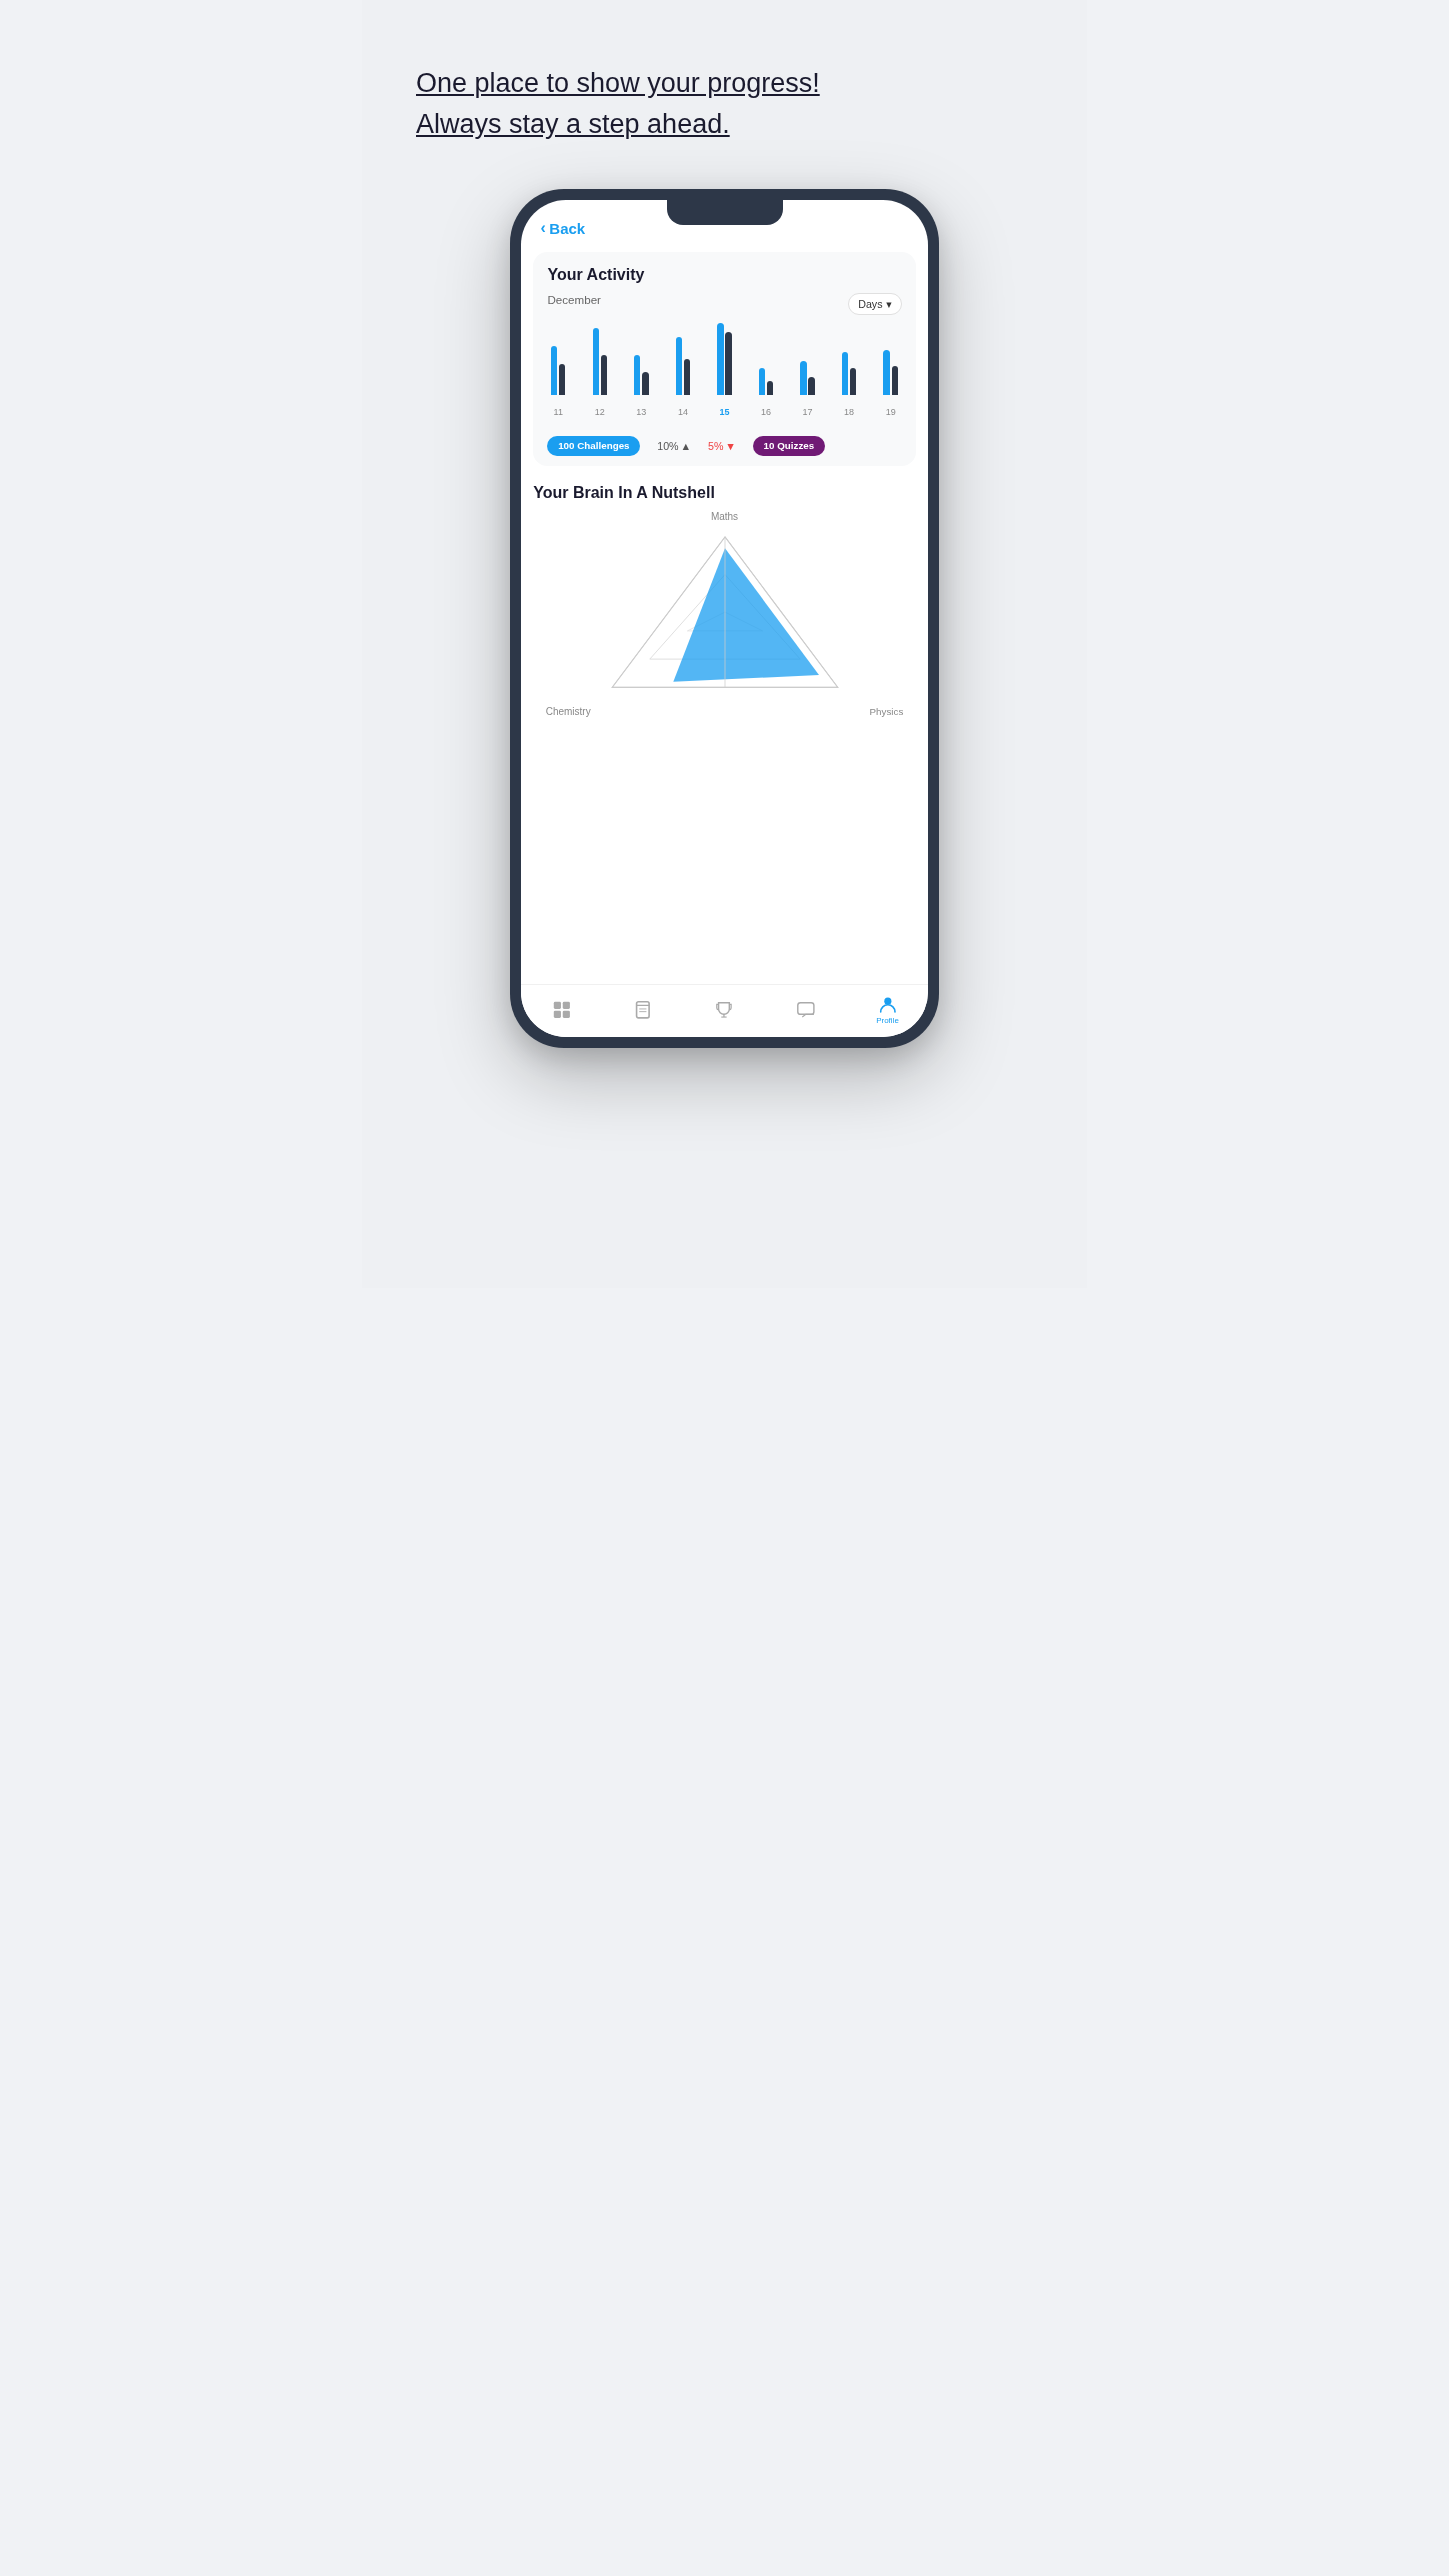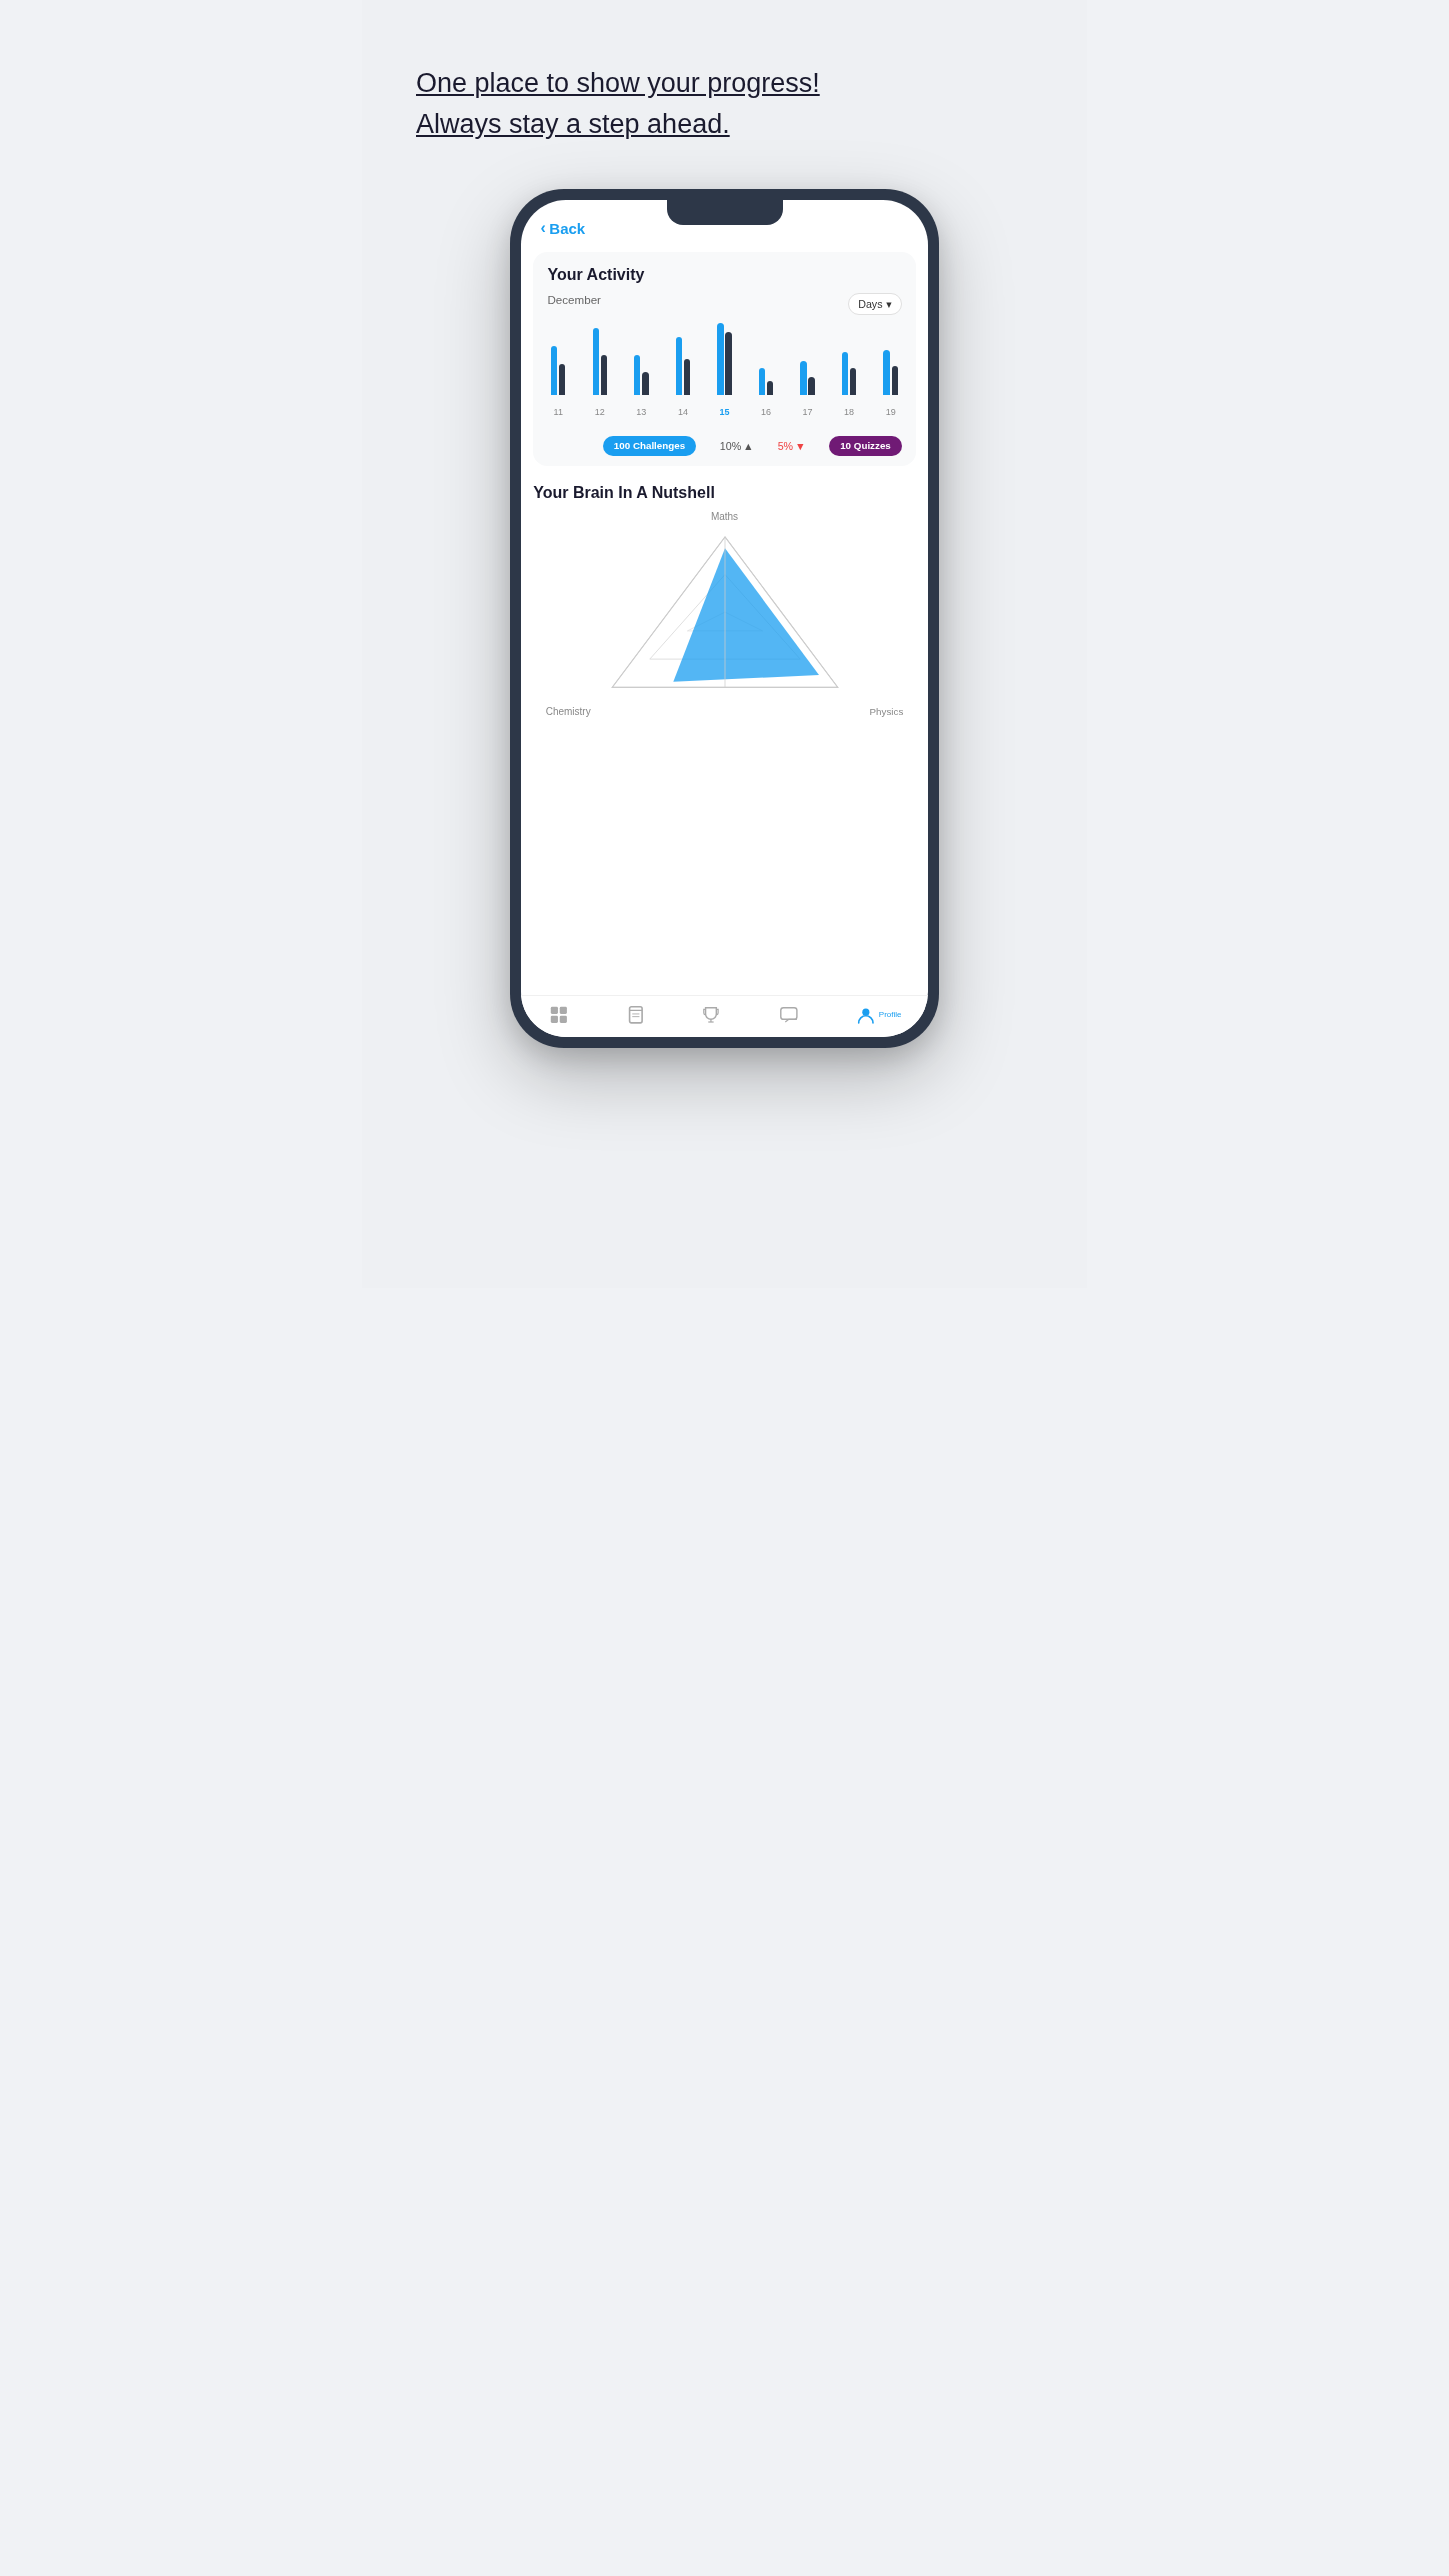--- a/index.html
+++ b/index.html
@@ -192,23 +192,22 @@
 
     .bar-label.active {
       color: #1a9ef0;
       font-weight: 700;
     }
 
     
     .stats-row {
       display: flex;
       align-items: center;
-      gap: 24px;
+      gap: 17px;
       margin-top: 19px;
-      justify-content: flex-end;
     }
 
     .stat-badge {
       background: #1a9ef0;
       color: white;
       border-radius: 18px;
       padding: 4.5px 10.7px;
       font-size: 9.8px;
       font-weight: 600;
     }
@@ -274,21 +273,21 @@
       justify-content: space-around;
       align-items: center;
       padding: 9px 0 12.5px 0;
       border-top: 0.9px solid #f0f0f0;
       margin-top: auto;
       background: white;
     }
 
     .nav-item {
       display: flex;
-      flex-direction: row;
+      flex-direction: column;
       align-items: center;
       gap: 1.8px;
     }
 
     .nav-icon {
       width: 23px;
       height: 19.7px;
       display: flex;
       align-items: center;
       justify-content: center;

